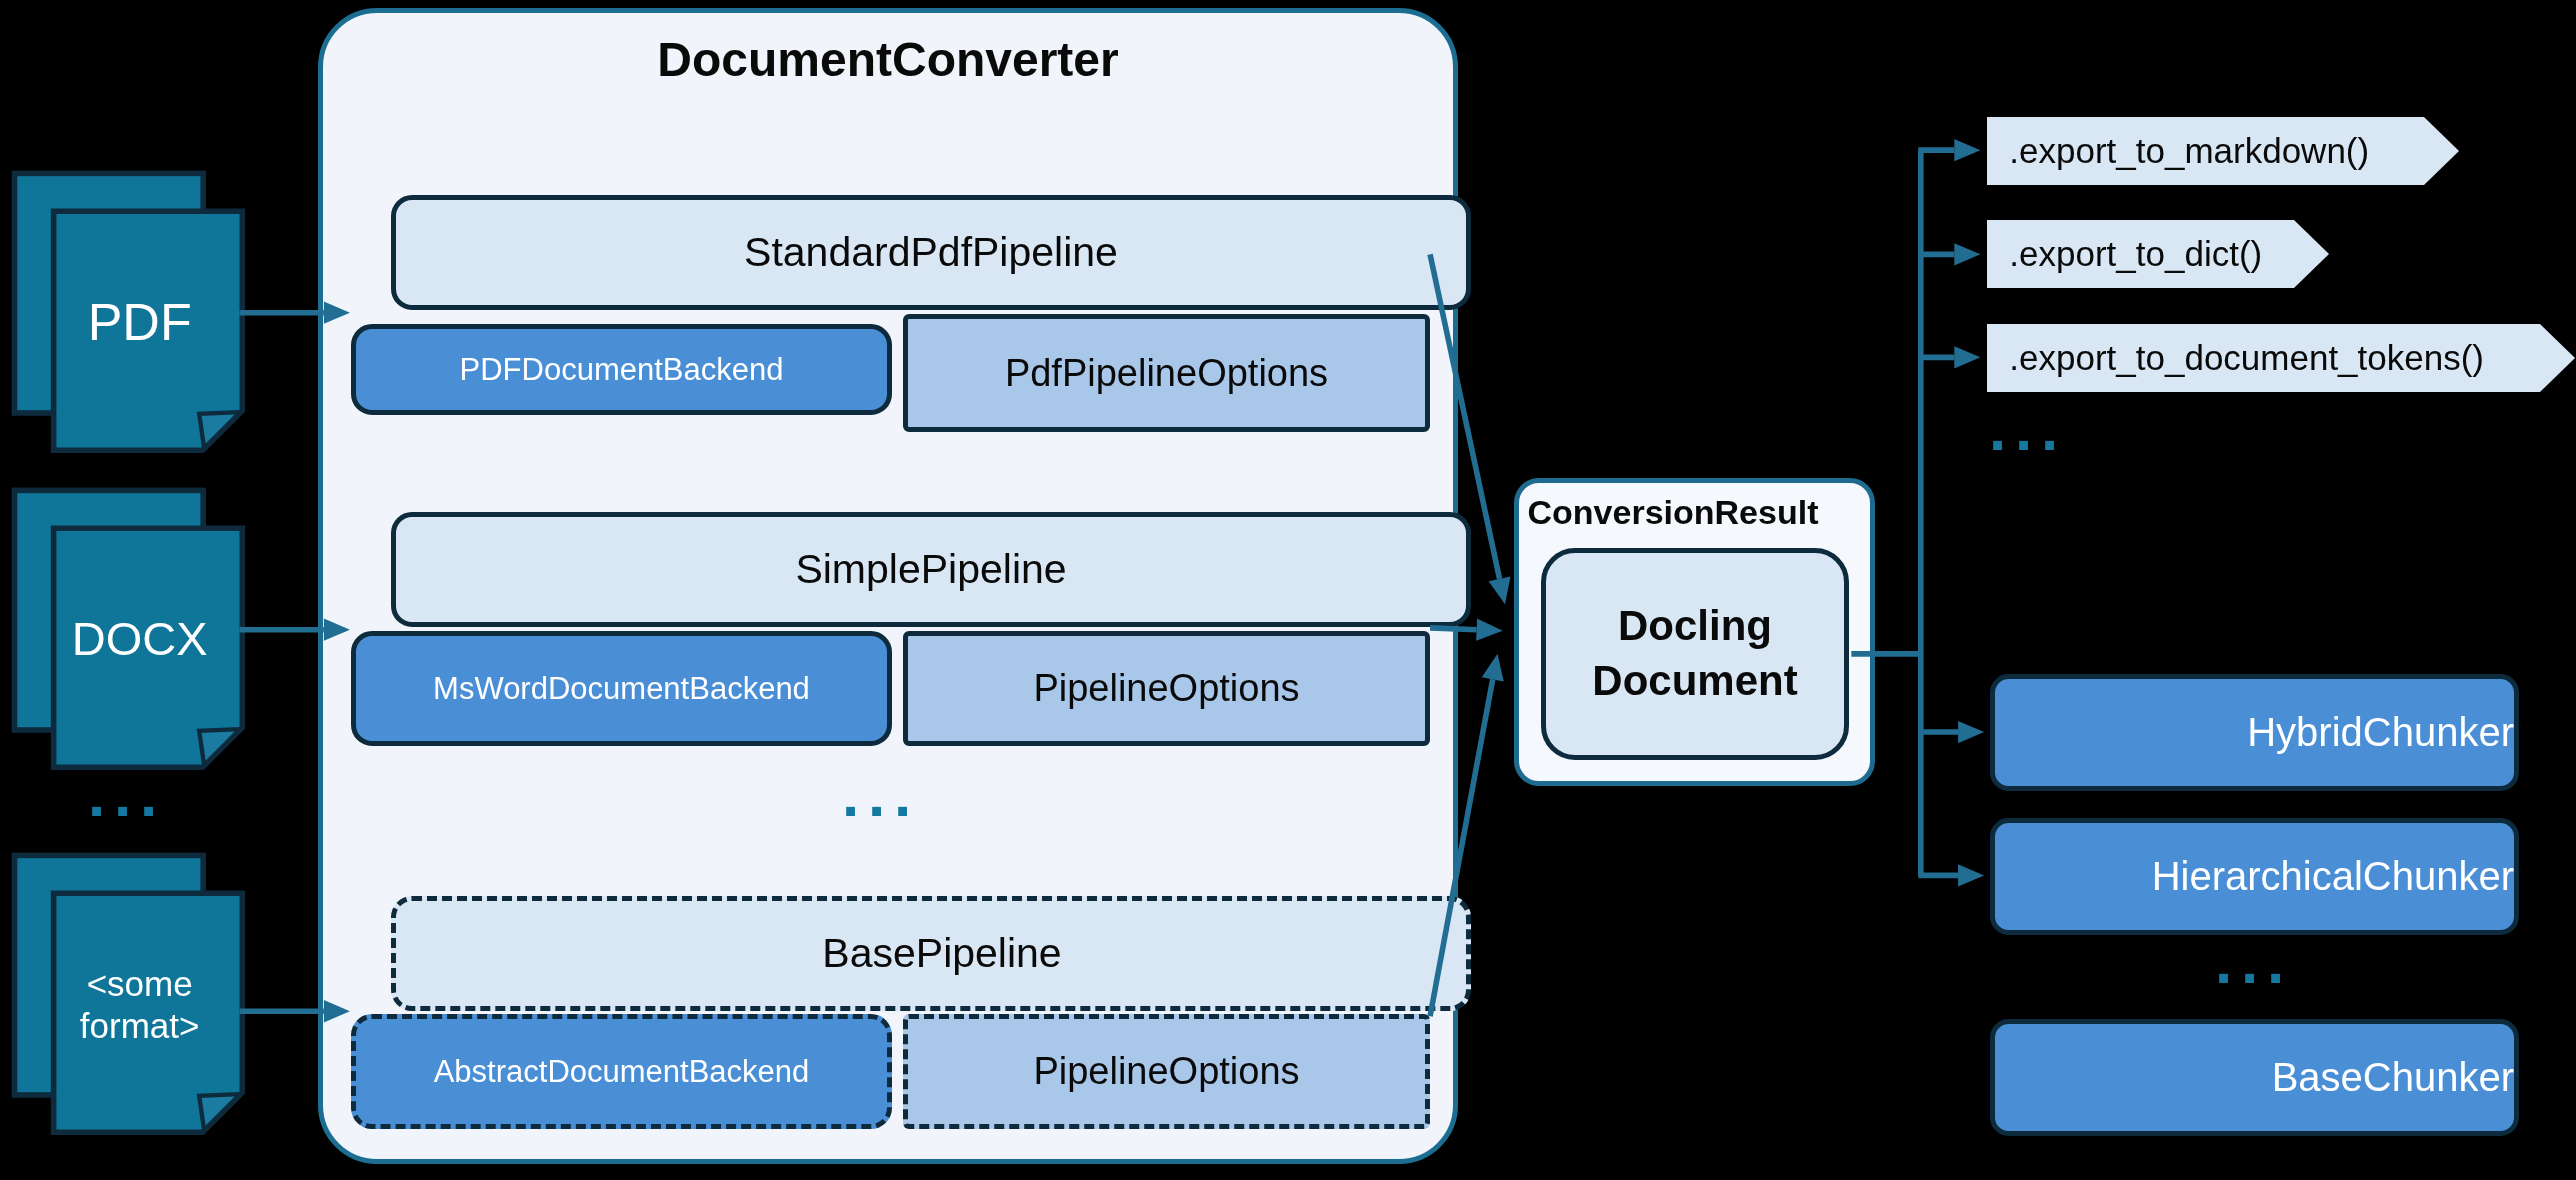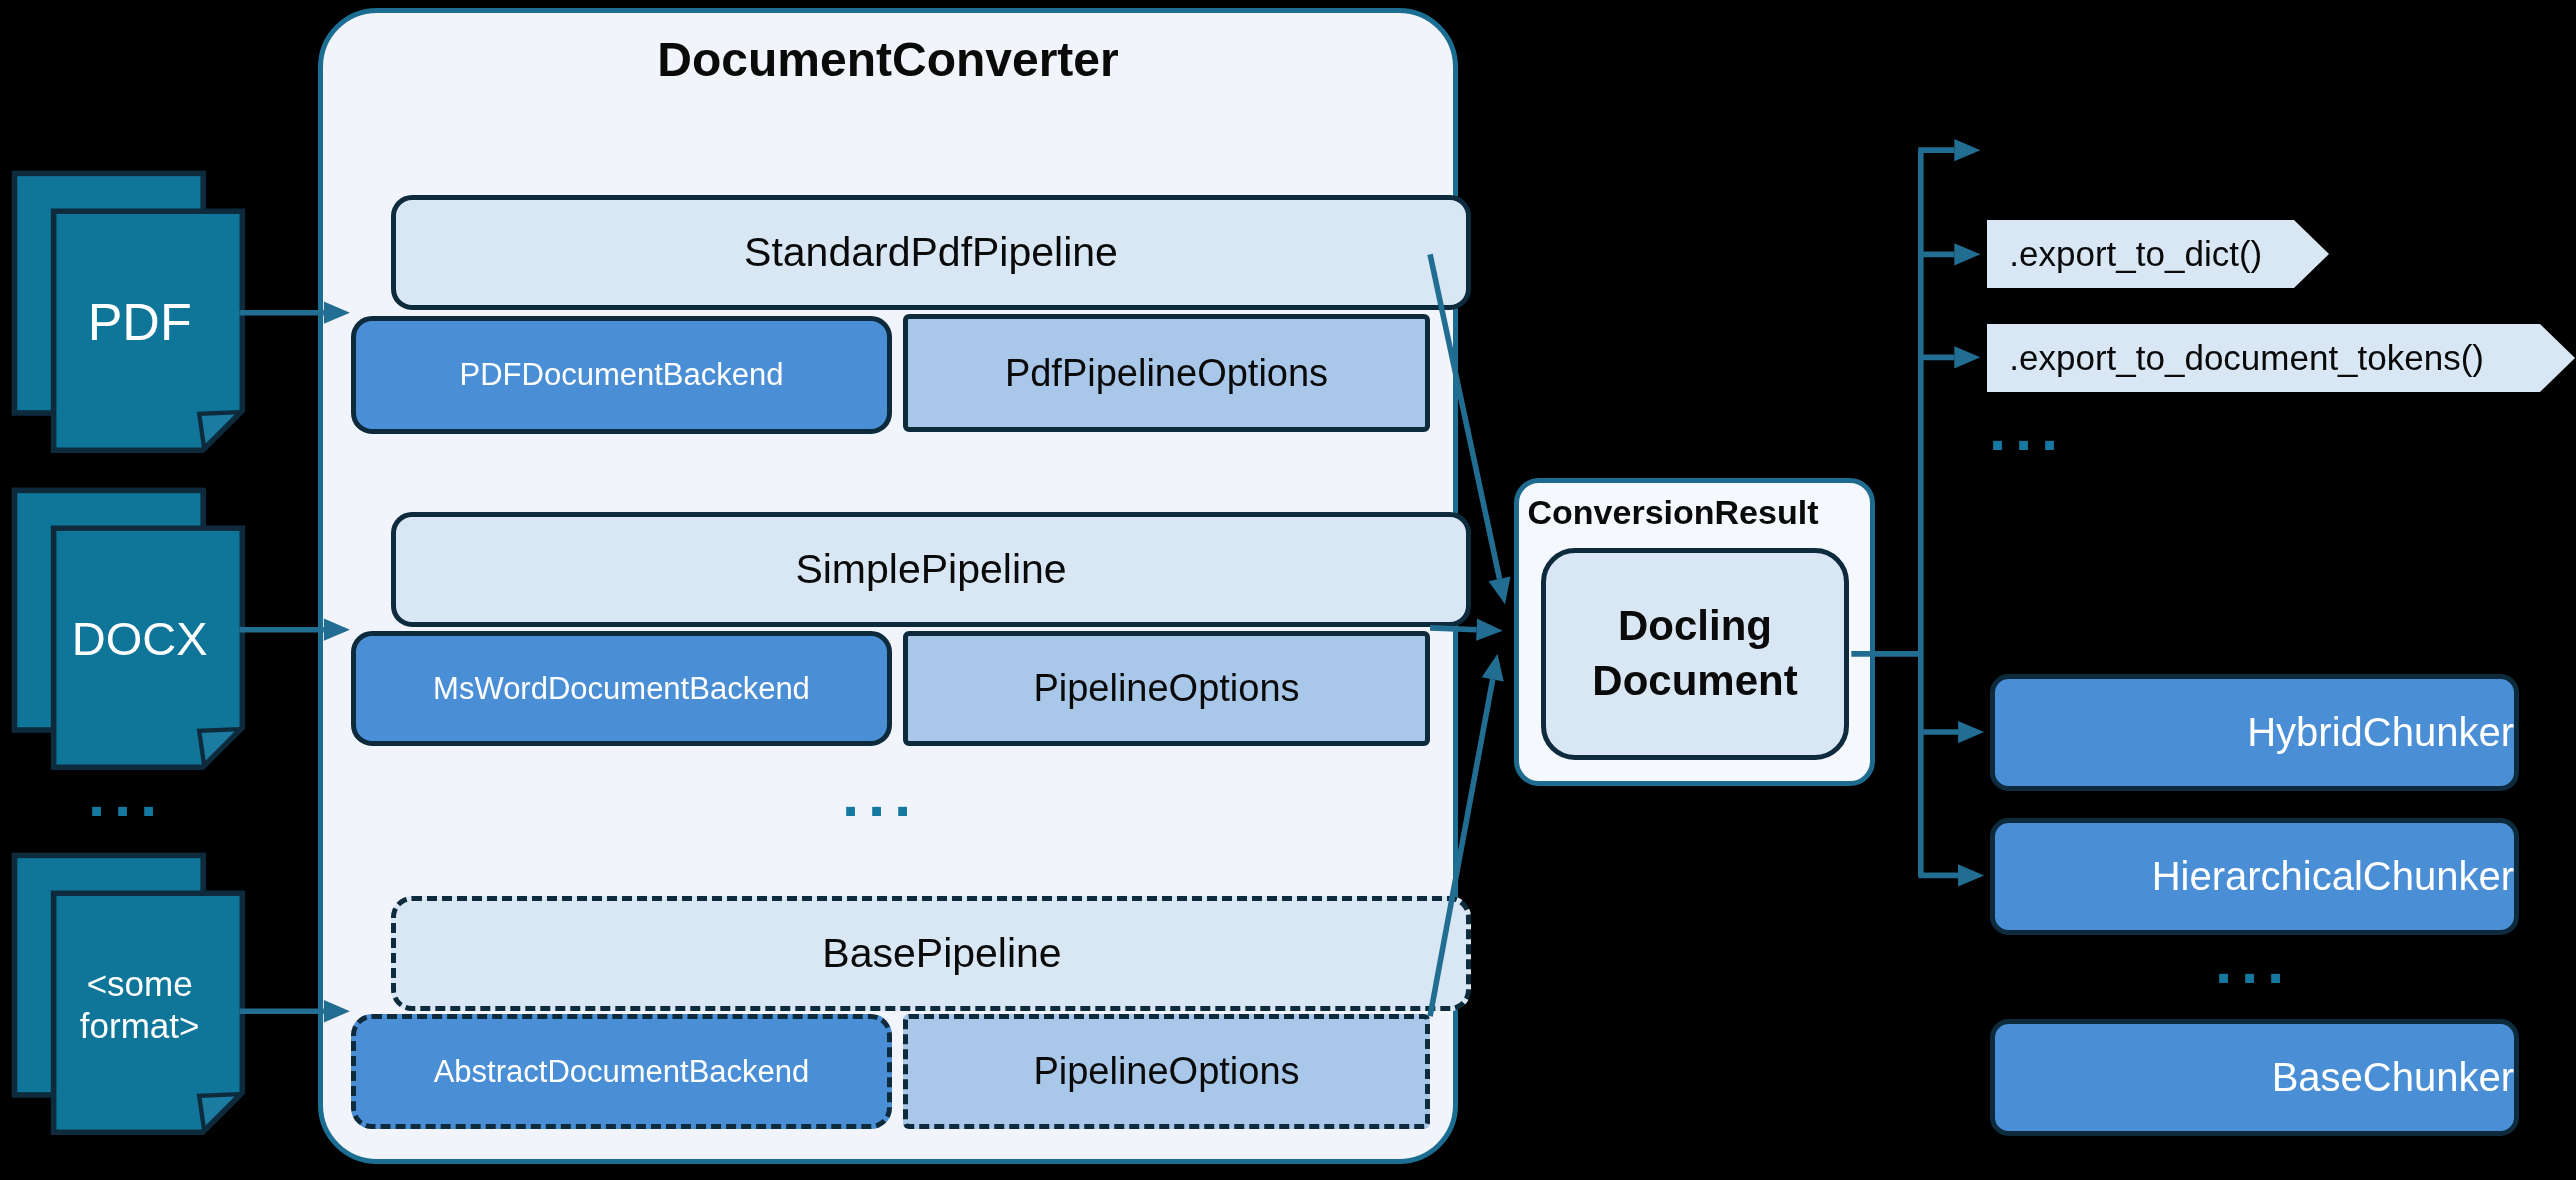--- a/index.html
+++ b/index.html
@@ -110,21 +110,21 @@
       <span>&lt;some format&gt;</span>
     </div>
   </div>
 
   <div class="converter"></div>
   <div class="converter-title">DocumentConverter</div>
 
   <div class="pbox pipeline" style="top:195px;height:115px;">
     <span>StandardPdfPipeline</span>
   </div>
-  <div class="pbox backend" style="top:316px;height:118px;">
+  <div class="pbox backend" style="top:324px;height:91px;">
     <span>PDFDocumentBackend</span>
   </div>
   <div class="pbox options" style="top:314px;height:118px;">
     <span>PdfPipelineOptions</span>
   </div>
 
   <div class="pbox pipeline" style="top:512px;height:115px;">
     <span>SimplePipeline</span>
   </div>
   <div class="pbox backend" style="top:631px;height:115px;">
@@ -145,20 +145,23 @@
   <div class="pbox options dashed" style="top:1014px;height:115px;">
     <span>PipelineOptions</span>
   </div>
 
   <div class="result"></div>
   <div class="result-label">ConversionResult</div>
   <div class="docling">
     <span>Docling Document</span>
   </div>
 
+  <div class="tag" style="top:117px;width:472px;">
+    <span>.export_to_markdown()</span>
+  </div>
   <div class="tag" style="top:220px;width:342px;">
     <span>.export_to_dict()</span>
   </div>
   <div class="tag" style="top:324px;width:588px;">
     <span>.export_to_document_tokens()</span>
   </div>
   <div class="dots" style="left:2028px;top:398px;">...</div>
 
   <div class="chunker" style="top:674px;">
     <span>HybridChunker</span>

